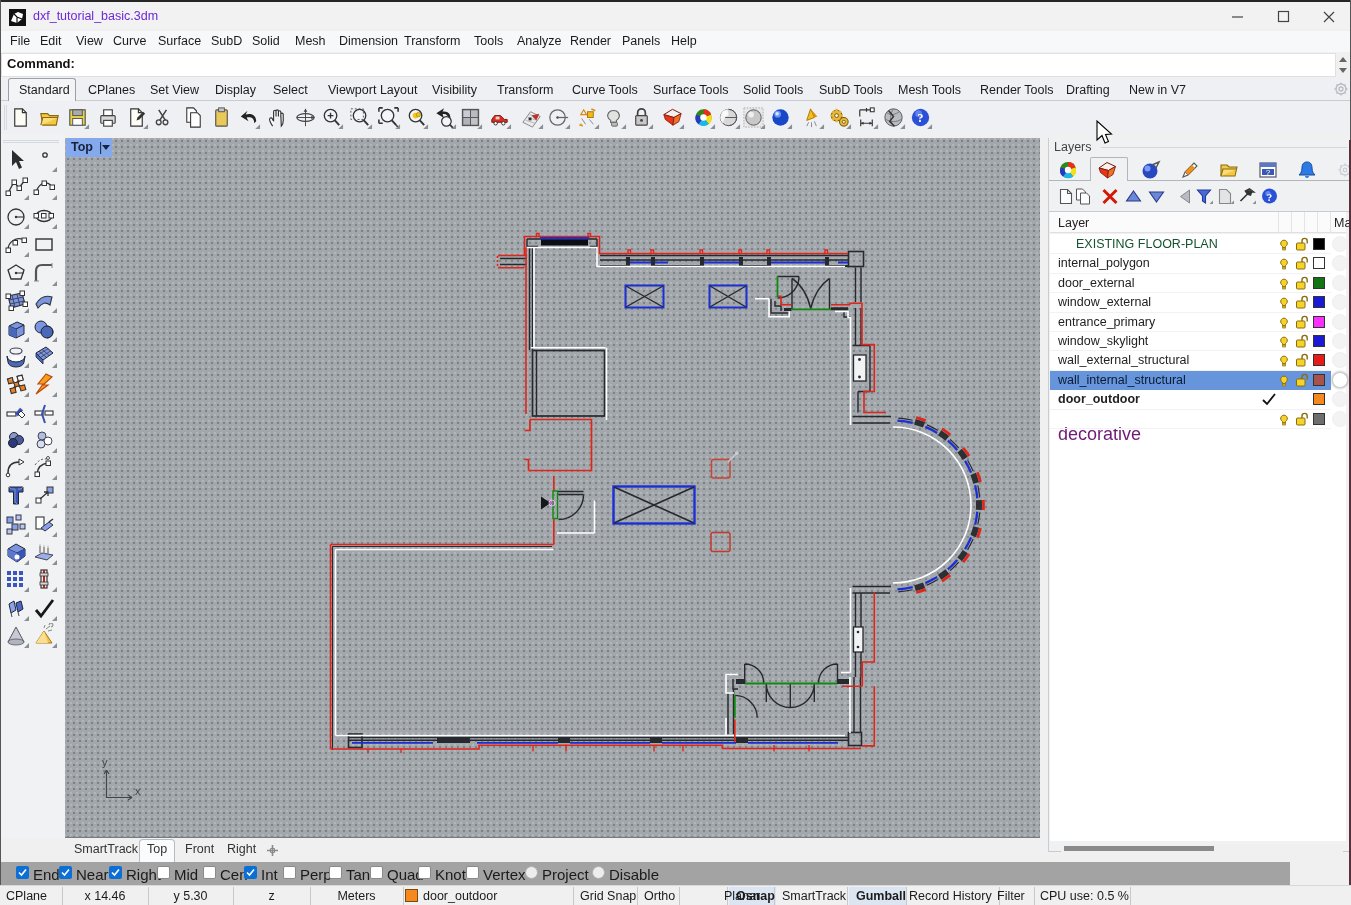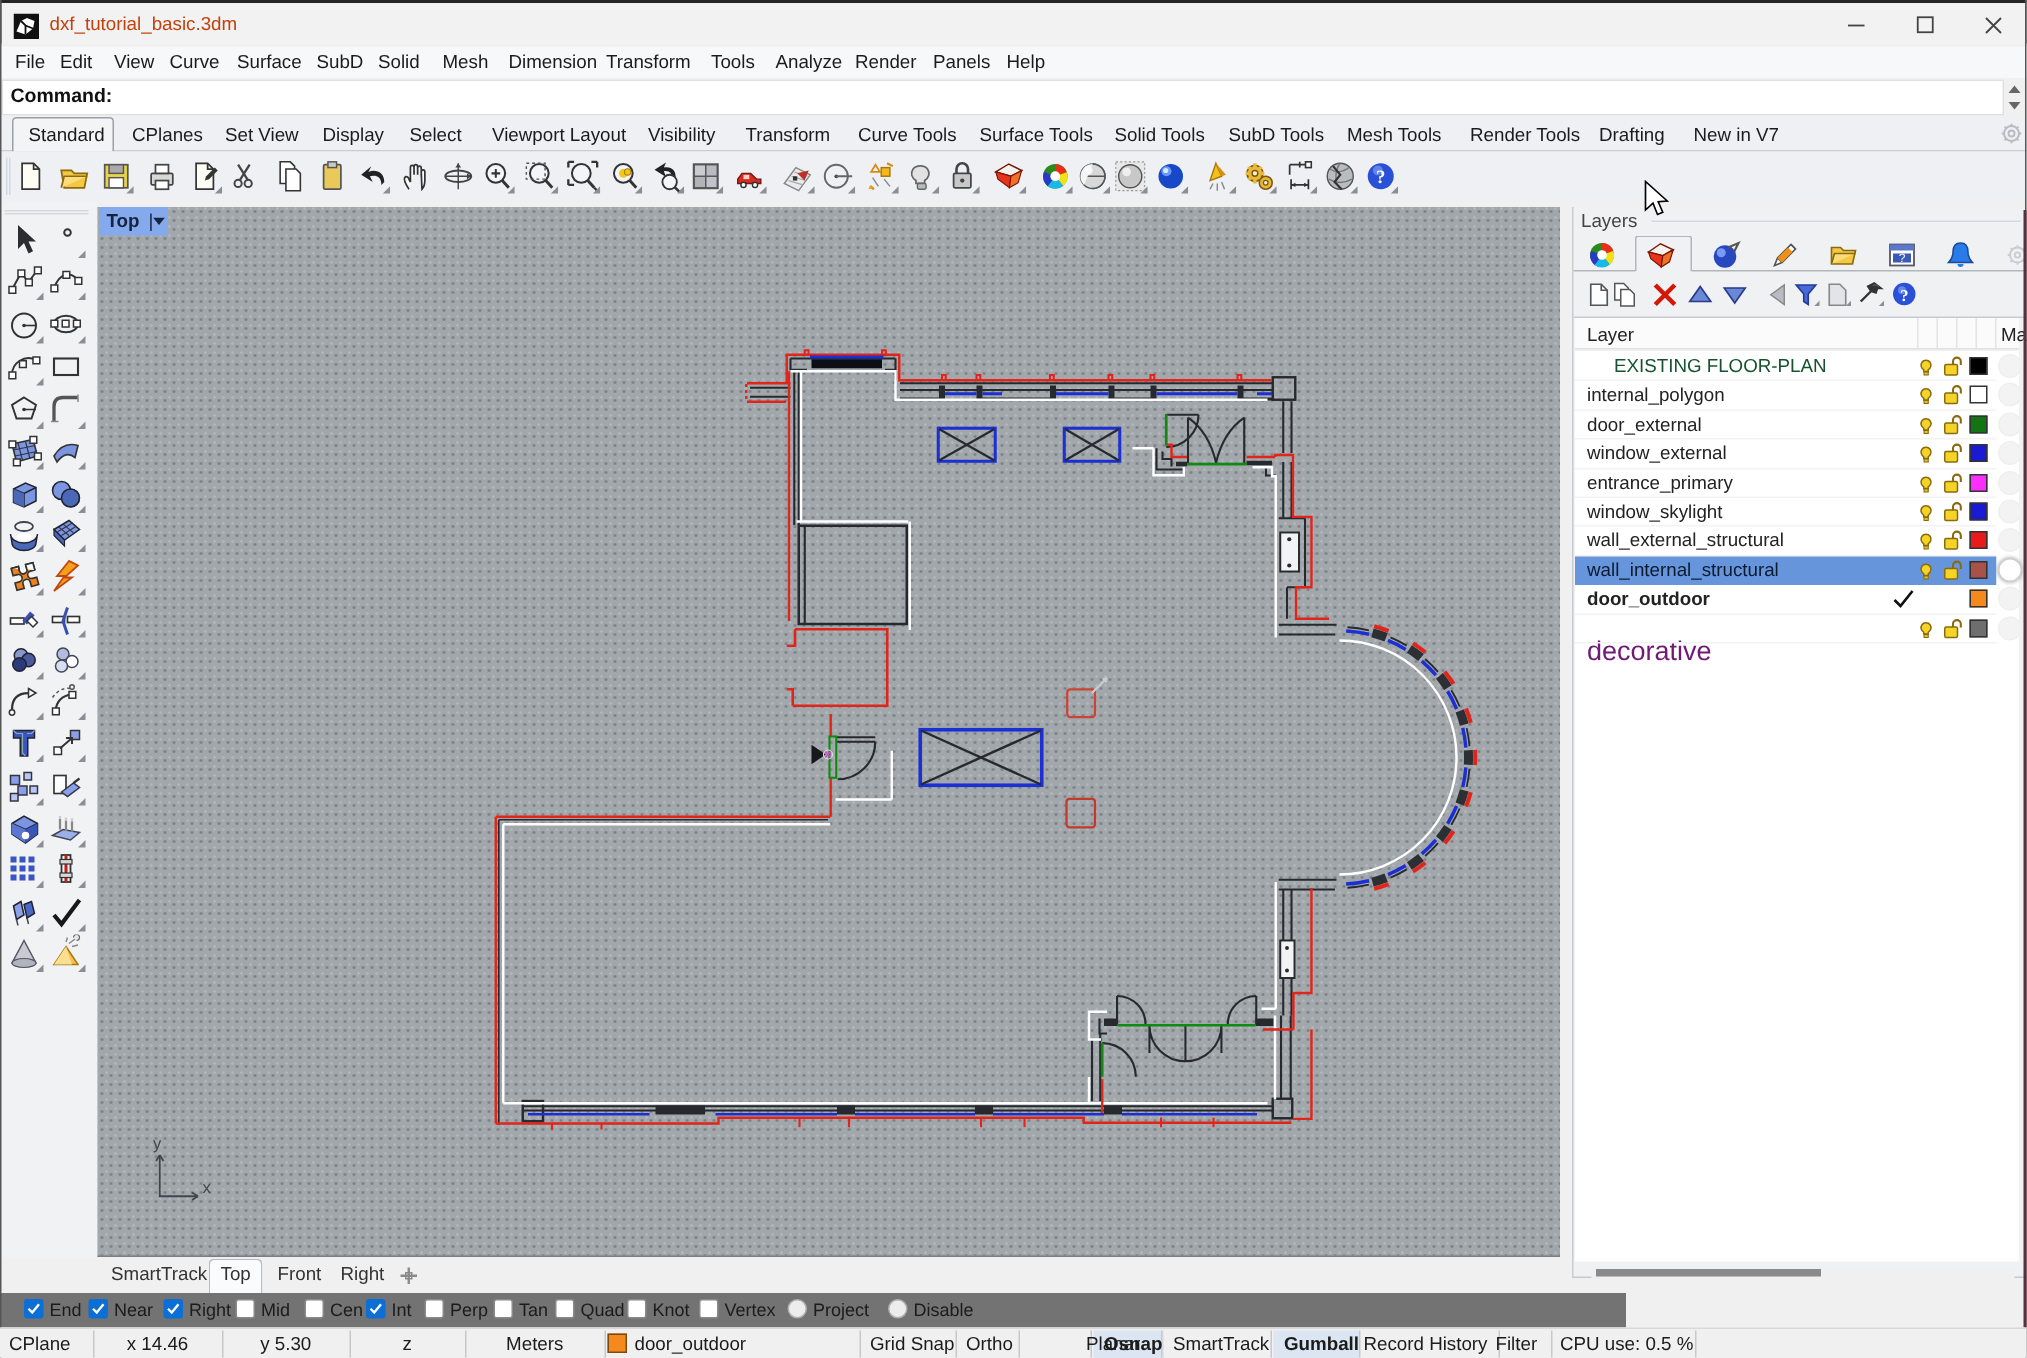--- a/index.html
+++ b/index.html
@@ -1,34 +1,34 @@
 <!DOCTYPE html>
 <html><head><meta charset="utf-8">
 <style>
 *{margin:0;padding:0;box-sizing:border-box}
 html,body{width:1351px;height:905px;overflow:hidden;font-family:"Liberation Sans",sans-serif;background:#f0f0f0}
 #titlebar{position:absolute;left:0;top:0;width:1351px;height:29px;background:#f2f2f2;border-top:2px solid #262626;border-left:1px solid #444;border-right:1px solid #444}
 #title-ico{position:absolute;left:8px;top:7px;width:17px;height:17px}
-#title-txt{position:absolute;left:32px;top:7px;font-size:12.5px;color:#c2410c}
+#title-txt{position:absolute;left:32px;top:7px;font-size:12.5px;color:#6d28d9}
 .winbtn{position:absolute;top:2px;width:46px;height:26px;color:#4a4a4a;text-align:center}
 #menubar{position:absolute;left:0;top:31px;width:1351px;height:21px;background:#f7f8f9;font-size:12.5px;color:#1b1b1b}
 #menubar span{position:absolute;top:3px}
 #cmdbar{position:absolute;left:0;top:52px;width:1351px;height:26px;background:#f0f0f0}
 #cmdinput{position:absolute;left:1px;top:1px;width:1335px;height:24px;background:#fff;border:1px solid #e0e0e0}
 #cmdtxt{position:absolute;left:7px;top:4px;font-size:13px;font-weight:bold;color:#111}
 #tabsrow{position:absolute;left:0;top:78px;width:1351px;height:23px;background:#eef0f3;font-size:12.5px;color:#1b1b1b;border-bottom:1px solid #c9cdd2}
 #tabsrow .t{position:absolute;top:5px}
 #stdtab{position:absolute;left:8px;top:0px;width:68px;height:23px;background:#f2f4f6;border:1px solid #9aa0a8;border-bottom:none;border-radius:3px 3px 0 0}
 #toolbar{position:absolute;left:0;top:101px;width:1351px;height:33px;background:#eef0f3}
 #sidebar{position:absolute;left:0;top:134px;width:65px;height:704px;background:#f0f2f4}
 #viewport{position:absolute;left:65px;top:138px;width:975px;height:700px;border-bottom:1px solid #787d82;background-color:#a2a7ac;background-image:radial-gradient(#7e8287 0.8px,rgba(0,0,0,0) 1.1px),radial-gradient(#b2b7bb 0.7px,rgba(0,0,0,0) 1px);background-size:6px 6px,6px 6px;background-position:0 0,3px 4px}
 #vplabel{position:absolute;left:1px;top:0px;width:46px;height:19px;background:#84a9ec;font-size:12.5px;font-weight:bold;color:#16233c}
 #rpanel{position:absolute;left:1048px;top:138px;width:303px;height:714px;background:#f0f1f3;border-bottom:1px solid #c5cad0}
 #vptabs{position:absolute;left:0px;top:838px;width:1048px;height:24px;background:#f0f0f0;font-size:12.5px;color:#333}
-#osnaprow{position:absolute;left:0;top:862px;width:1084px;height:23px;background:#737373;font-size:12px;color:#1b1b1b}
+#osnaprow{position:absolute;left:0;top:862px;width:1290px;height:23px;background:#a3a3a3;font-size:15px;color:#1b1b1b}
 #statusbar{position:absolute;left:0;top:885px;width:1351px;height:20px;background:#f0f0f0;font-size:12.5px;color:#1b1b1b;border-top:1px solid #d8d8d8}
 .sep{position:absolute;top:1px;height:18px;width:1px;background:#c8c8c8}
 .cb{position:absolute;top:4px;width:13px;height:13px;border:1px solid #8a8a8a;background:#fff;border-radius:2px}
 .cbc{position:absolute;top:4px;width:13px;height:13px;border-radius:2px;background:#0c6fd6}
 .cbc svg{position:absolute;left:0;top:0}
 .oslbl{position:absolute;top:4px}
 </style></head>
 <body>
 
 <div id="titlebar">

